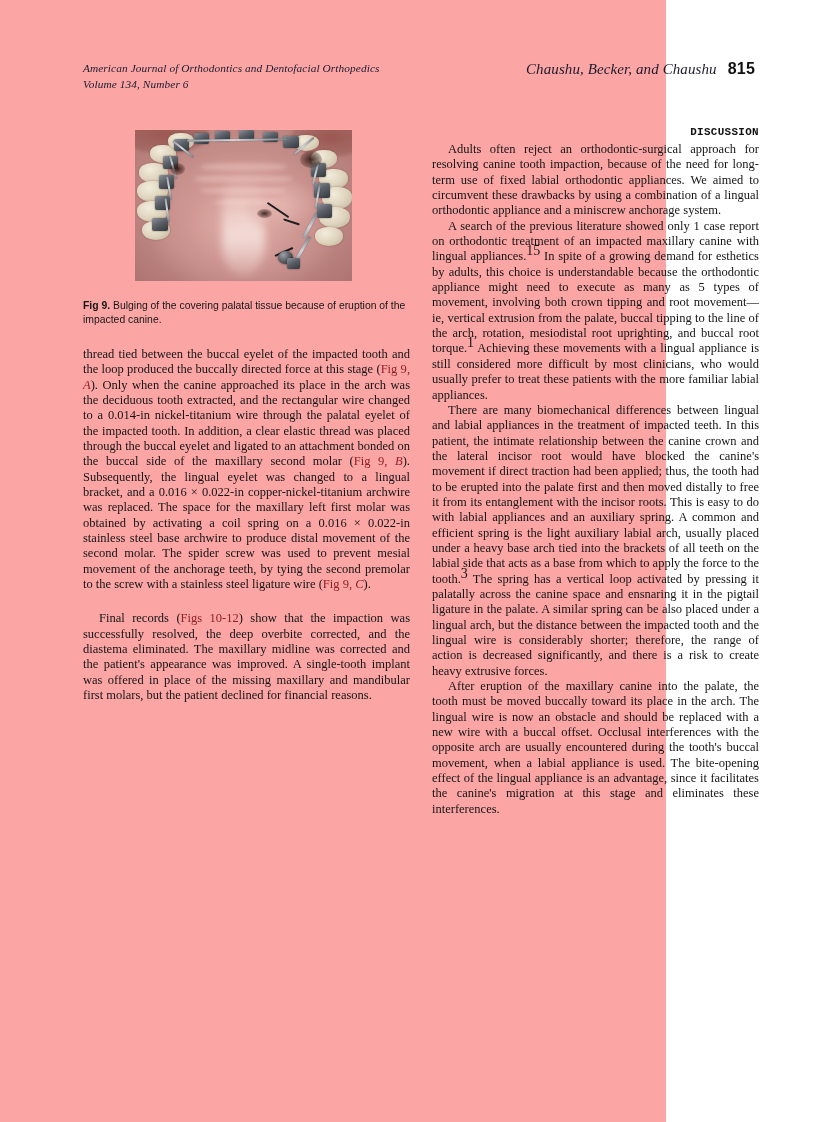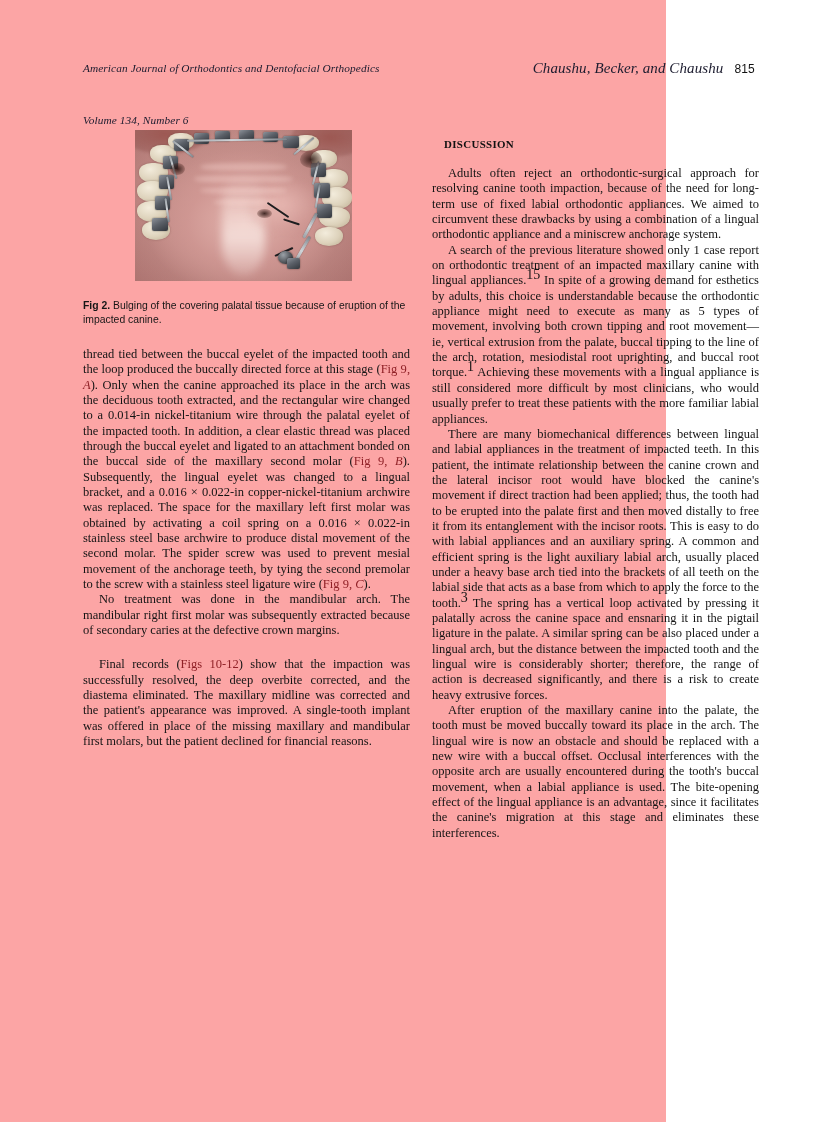--- a/index.html
+++ b/index.html
@@ -36,40 +36,40 @@
     position: absolute;
     left: 0; top: 0;
     font-style: italic;
     font-size: 11.3px;
     line-height: 16px;
     color: #1b1b2e;
     letter-spacing: 0.1px;
     white-space: nowrap;
   }
   .rh-left .line2 { display: block; }
-  .rh-left .vol-num { font-style: italic; margin-top: 36px; }
+  .rh-left .vol-num { font-style: italic; }
   .rh-right {
     position: absolute;
     right: 0; top: 0;
     white-space: nowrap;
     display: flex;
     align-items: baseline;
     gap: 11px;
   }
   .rh-authors {
     font-style: italic;
     font-size: 15px;
     line-height: 16px;
     color: #1b1b2e;
     letter-spacing: 0.1px;
   }
   .rh-page {
     font-family: "Liberation Sans", sans-serif;
-    font-weight: normal;
-    font-size: 12px;
+    font-weight: bold;
+    font-size: 16px;
     color: #111;
     letter-spacing: 0.2px;
   }
 
   
   .col {
     position: absolute;
     top: 126px;
     width: 327px;
   }
@@ -111,27 +111,28 @@
     -webkit-hyphens: none;
     hyphens: none;
   }
   .body-text p {
     margin: 0;
     text-indent: 16px;
   }
   .body-text p.noindent { text-indent: 0; }
 
   .section-head {
-    font-family: Liberation Serif, serif;
+    font-family: Liberation Mono, monospace;
     font-weight: bold;
     font-size: 10.9px;
     letter-spacing: 0.35px;
     color: #111;
-    margin: 12px;
+    margin: 0;
     padding: 0;
+    text-align: right;
   }
   .gap-before-head { height: 15px; }
   .gap-after-head  { height: 4px; }
 
   .xref {
     color: #8f2026;
   }
   .xref i { font-style: italic; }
   sup.ref {
     font-size: 14px;
@@ -292,29 +293,28 @@
         <div class="ligature" style="left:64%;top:80%;width:9%;height:1.4%;transform:rotate(-24deg);"></div>
 
         <div class="screw" style="left:66%;top:80%;width:7%;height:9%;"></div>
         <div class="bracket" style="left:70%;top:85%;width:6%;height:7%;"></div>
 
         <div class="dark-shadow" style="right:14%;top:14%;width:10%;height:11%;"></div>
         <div class="dark-shadow" style="left:16%;top:22%;width:7%;height:8%;"></div>
         <div class="dark-shadow" style="left:56%;top:52%;width:7%;height:6%;"></div>
       </div>
       <figcaption class="figure-caption">
-        <span class="fig-label">Fig 2.</span>
+        <span class="fig-label">Fig 9.</span>
         <span>Bulging of the covering palatal tissue because of eruption of the impacted canine.</span>
       </figcaption>
     </figure>
 
     <div class="body-text tx-block">
       <p class="noindent"><span>thread tied between the buccal eyelet of the impacted tooth and the loop produced the buccally directed force at this stage (</span><span class="xref"><span>Fig 9</span>, <i>A</i></span><span>). Only when the canine approached its place in the arch was the deciduous tooth extracted, and the rectangular wire changed to a 0.014-in nickel-titanium wire through the palatal eyelet of the impacted tooth. In addition, a clear elastic thread was placed through the buccal eyelet and ligated to an attachment bonded on the buccal side of the maxillary second molar (</span><span class="xref"><span>Fig 9</span>, <i>B</i></span><span>). Subsequently, the lingual eyelet was changed to a lingual bracket, and a 0.016 × 0.022-in copper-nickel-titanium archwire was replaced. The space for the maxillary left first molar was obtained by activating a coil spring on a 0.016 × 0.022-in stainless steel base archwire to produce distal movement of the second molar. The spider screw was used to prevent mesial movement of the anchorage teeth, by tying the second premolar to the screw with a stainless steel ligature wire (</span><span class="xref"><span>Fig 9</span>, <i>C</i></span><span>).</span></p>
 
-      <p>No treatment was done in the mandibular arch. The mandibular right first molar was subsequently extracted because of secondary caries at the defective crown margins.</p>
     </div>
 
     <div class="gap-before-head"></div>
     <div class="gap-after-head"></div>
 
     <div class="body-text">
       <p><span>Final records (</span><span class="xref">Figs 10-12</span><span>) show that the impaction was successfully resolved, the deep overbite corrected, and the diastema eliminated. The maxillary midline was corrected and the patient's appearance was improved. A single-tooth implant was offered in place of the missing maxillary and mandibular first molars, but the patient declined for financial reasons.</span></p>
     </div>
 
   </div>

